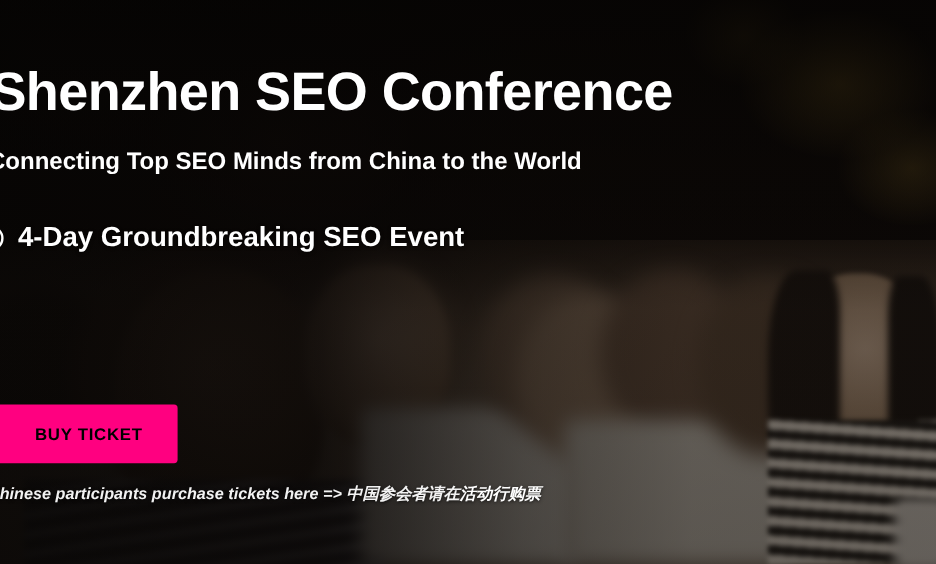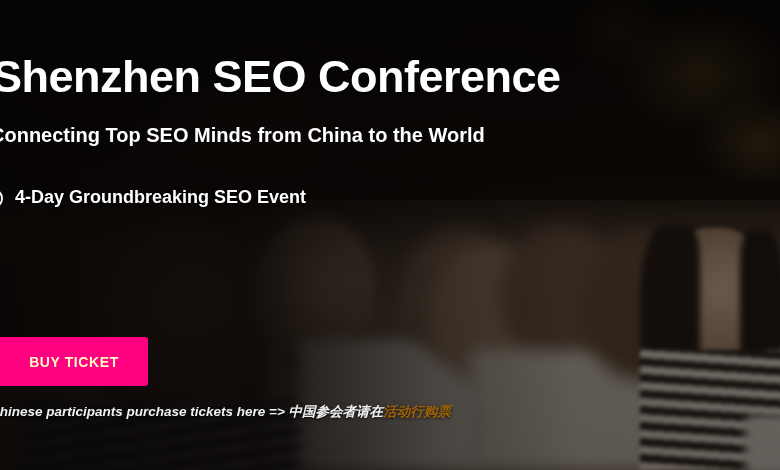--- a/index.html
+++ b/index.html
@@ -36,38 +36,38 @@
   .title{position:absolute;left:-8px;top:47px;width:620px;
          color:#fff;font-size:45px;line-height:52px;font-weight:bold;
          letter-spacing:-0.5px;white-space:nowrap;}
 
   .subtitle{position:absolute;left:-10px;top:118px;width:620px;
             color:#fff;font-size:20px;line-height:26px;font-weight:bold;white-space:nowrap;}
 
   .facts{position:absolute;left:-9px;top:180px;width:460px;}
   .fact{display:flex;align-items:center;height:26px;margin-bottom:17px;}
   .fact .ic{width:22px;height:20px;flex:0 0 22px;position:relative;margin-right:2px;}
-  .fact .lb{color:#fff;font-size:18px;font-weight:bold;white-space:nowrap;
+  .fact .lb{color:#fff;font-size:23px;font-weight:bold;white-space:nowrap;
             text-shadow:0 1px 3px rgba(0,0,0,.6);}
 
   
   .ic-clock{position:absolute;left:-9px;top:1px;width:17px;height:17px;border:2px solid #fff;border-radius:50%;}
   .ic-clock:before{content:"";position:absolute;left:6px;top:3px;width:2px;height:6px;background:#fff;}
   .ic-clock:after{content:"";position:absolute;left:6px;top:8px;width:5px;height:2px;background:#fff;}
 
   .cta{position:absolute;left:-30px;top:333px;width:178px;height:49px;
        background:#ff0080;border:0;border-radius:3px;cursor:pointer;padding:0;
        display:flex;align-items:center;justify-content:center;}
-  .cta span{color:#fef9c3;font-size:14px;font-weight:bold;letter-spacing:.6px;
+  .cta span{color:#000000;font-size:14px;font-weight:bold;letter-spacing:.6px;
             padding-left:30px;}
 
   .note{position:absolute;left:-10px;top:399px;width:760px;
         font-size:13.5px;font-style:italic;font-weight:bold;color:#f2f2f2;
         white-space:nowrap;text-shadow:0 1px 3px rgba(0,0,0,.75);}
-  .note a{color:#a16207;text-decoration:none;}
+  .note a{color:#ffffff;text-decoration:none;}
 </style>
 </head>
 <body>
 
 <div class="hero">
 
   <div class="photo">
     <div class="bk-dark"></div>
     <div class="bk-mid"></div>
 

